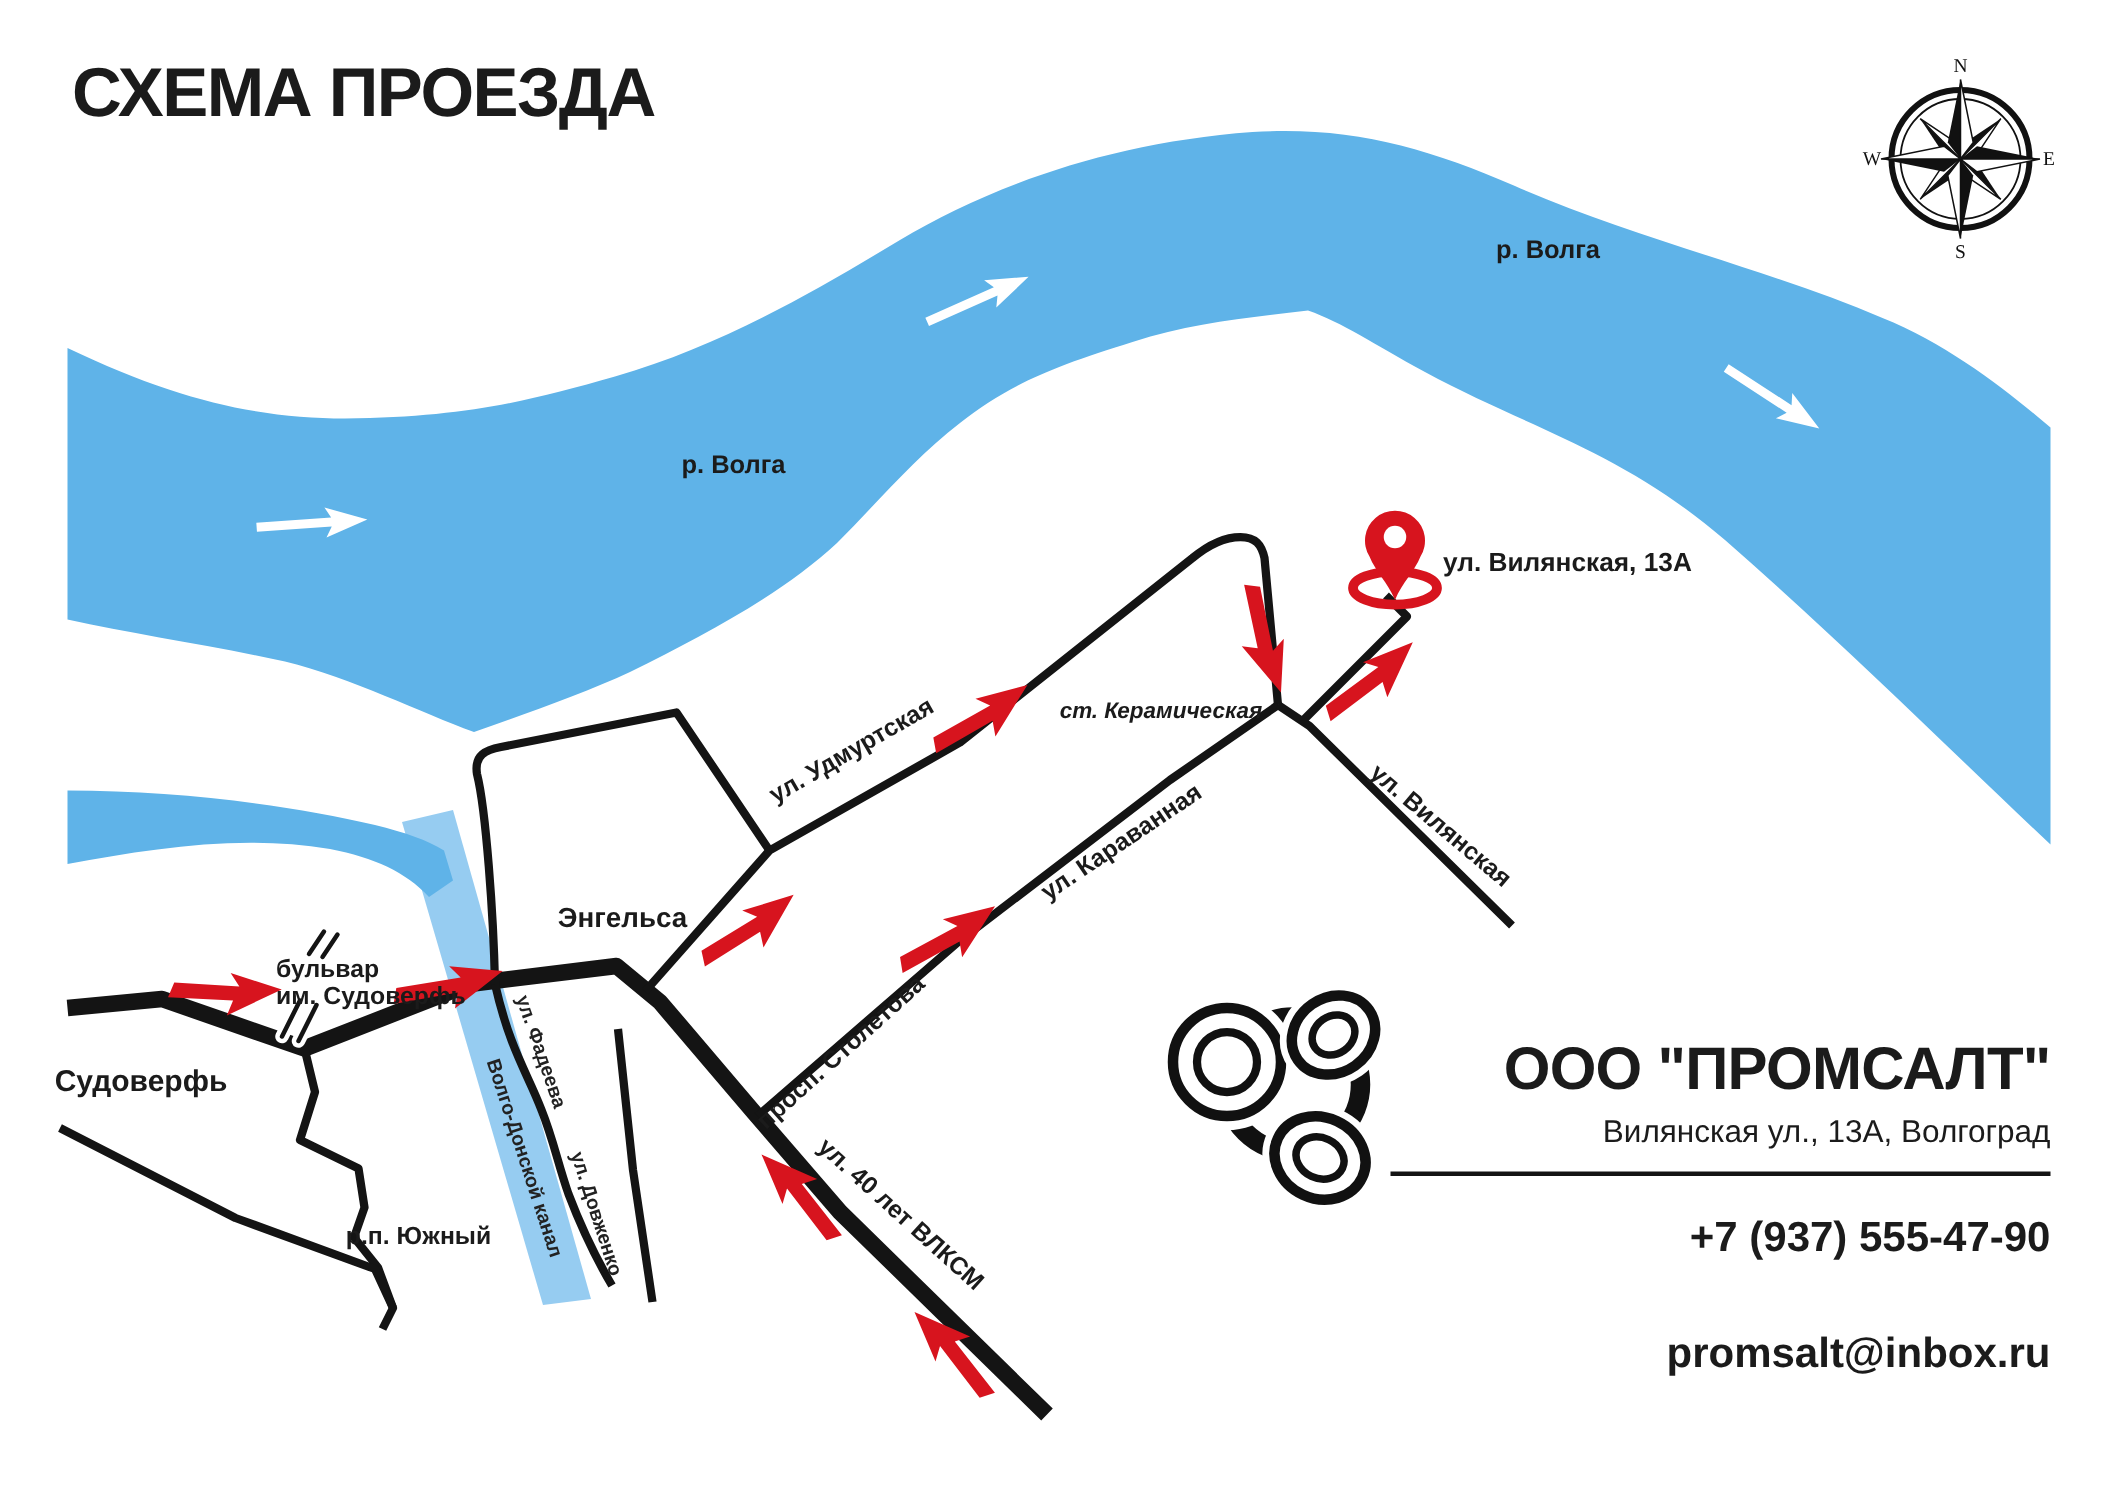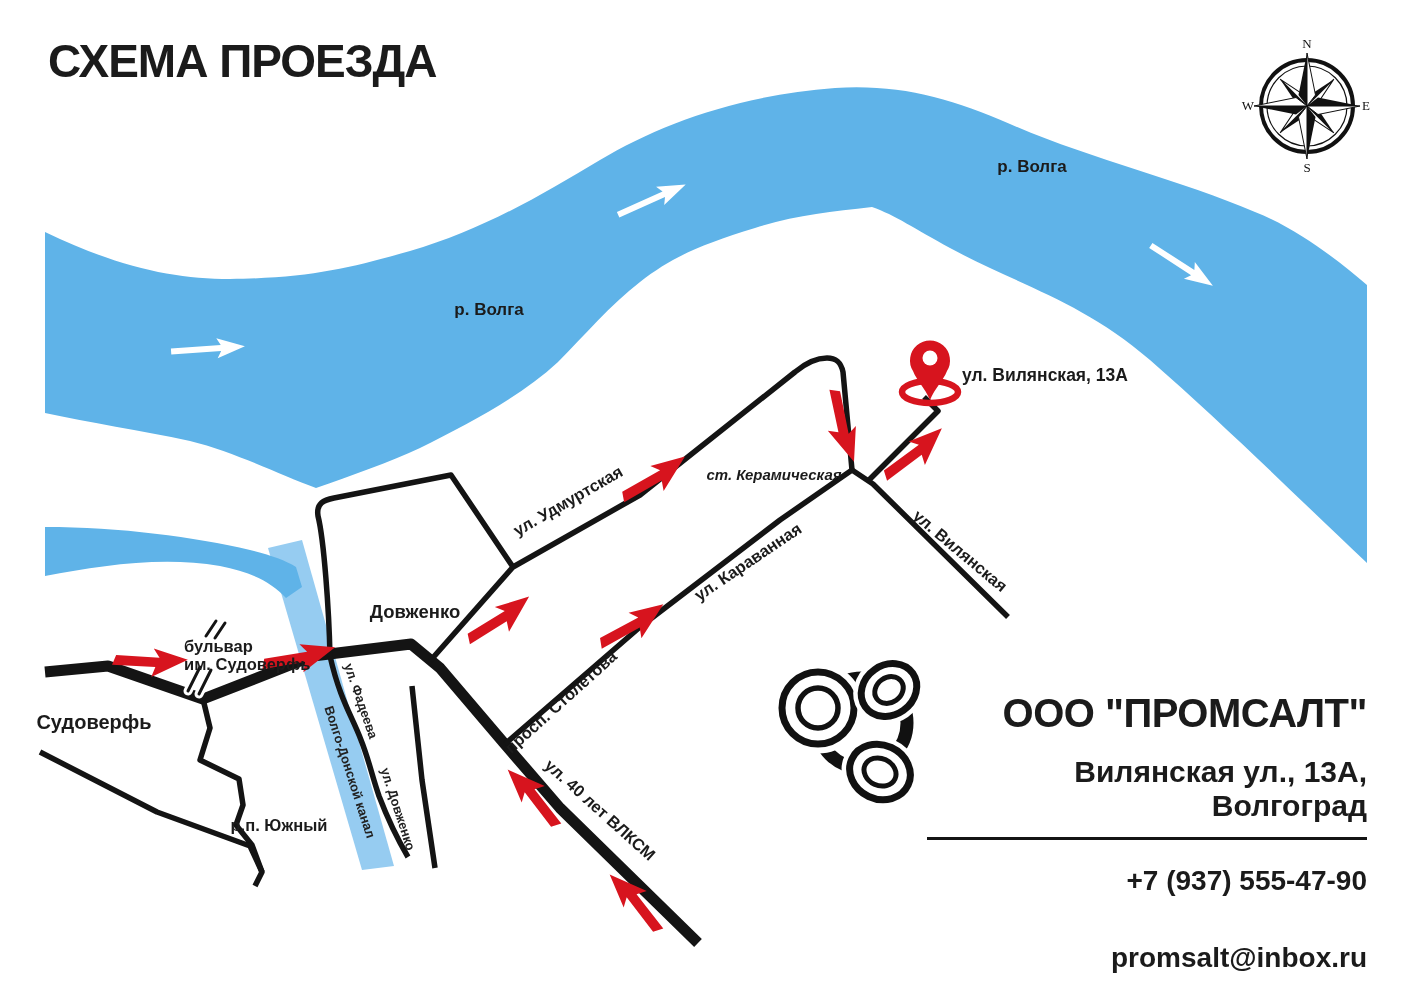--- a/index.html
+++ b/index.html
@@ -19,21 +19,21 @@
   .thick{stroke-width:11px;}
   .thin{stroke-width:5.5px;}
   .mark{stroke:var(--road);stroke-width:3px;stroke-linecap:round;}
   .markgap{stroke:#fff;stroke-width:9px;stroke-linecap:round;}
   .lbl{position:absolute;font-weight:700;color:var(--ink);white-space:nowrap;}
   .ctr{transform:translate(-50%,-50%);}
   .title{left:48px;top:34px;font-size:46px;font-weight:700;letter-spacing:-1px;}
   .small{font-size:13px;font-weight:700;color:#222;}
   .company{position:absolute;right:47px;top:692px;width:440px;text-align:right;}
   .co-name{font-size:40px;font-weight:800;letter-spacing:-0.5px;line-height:1.05;}
-  .co-addr{font-size:30px;font-weight:700;margin-top:21px;}
+  .co-addr{font-size:21px;font-weight:400;margin-top:9px;}
   .co-rule{border:none;border-top:3.5px solid var(--road);margin:14px 0 0 0;}
   .co-phones{margin-top:24px;font-size:28px;font-weight:800;line-height:1.2;}
   .co-email{margin-top:44px;font-size:28px;font-weight:700;}
   .compass-letter{font-family:"Liberation Serif",serif;font-size:13px;fill:#111;}
 </style>
 </head>
 <body>
 
 <div id="stage">
 
@@ -182,21 +182,21 @@
   <span class="lbl" style="left:962px;top:375px;transform:translateY(-50%);font-size:17.5px;">ул. Вилянская, 13А</span>
 
   <span class="lbl ctr" style="left:774px;top:474px;font-size:15px;font-style:italic;">ст. Керамическая</span>
 
   <span class="lbl" style="left:568px;top:501px;font-size:16.5px;transform:translate(-50%,-50%) rotate(-30deg);">ул. Удмуртская</span>
   <span class="lbl" style="left:748px;top:562px;font-size:16.5px;transform:translate(-50%,-50%) rotate(-34deg);">ул. Караванная</span>
   <span class="lbl" style="left:561px;top:702px;font-size:16.5px;transform:translate(-50%,-50%) rotate(-42deg);">просп. Столетова</span>
   <span class="lbl" style="left:600px;top:810px;font-size:16.5px;transform:translate(-50%,-50%) rotate(42deg);">ул. 40 лет ВЛКСМ</span>
   <span class="lbl" style="left:960px;top:551px;font-size:16.5px;transform:translate(-50%,-50%) rotate(40deg);">ул. Вилянская</span>
 
-  <span class="lbl ctr" style="left:415px;top:612px;font-size:18.5px;">Довженко</span>
+  <span class="lbl ctr" style="left:415px;top:612px;font-size:18.5px;">Энгельса</span>
   <span class="lbl ctr" style="left:94px;top:722px;font-size:20px;">Судоверфь</span>
   <span class="lbl ctr" style="left:279px;top:825px;font-size:16.5px;">р.п. Южный</span>
 
   <div class="lbl" style="left:184px;top:637px;font-size:16.5px;line-height:1.12;">
     <div>бульвар</div>
     <div>им. Судоверфь</div>
   </div>
 
   <span class="lbl small" style="left:361px;top:701px;transform:translate(-50%,-50%) rotate(71deg);">ул. Фадеева</span>
   <span class="lbl small" style="left:350px;top:772px;transform:translate(-50%,-50%) rotate(72deg);">Волго-Донской канал</span>

